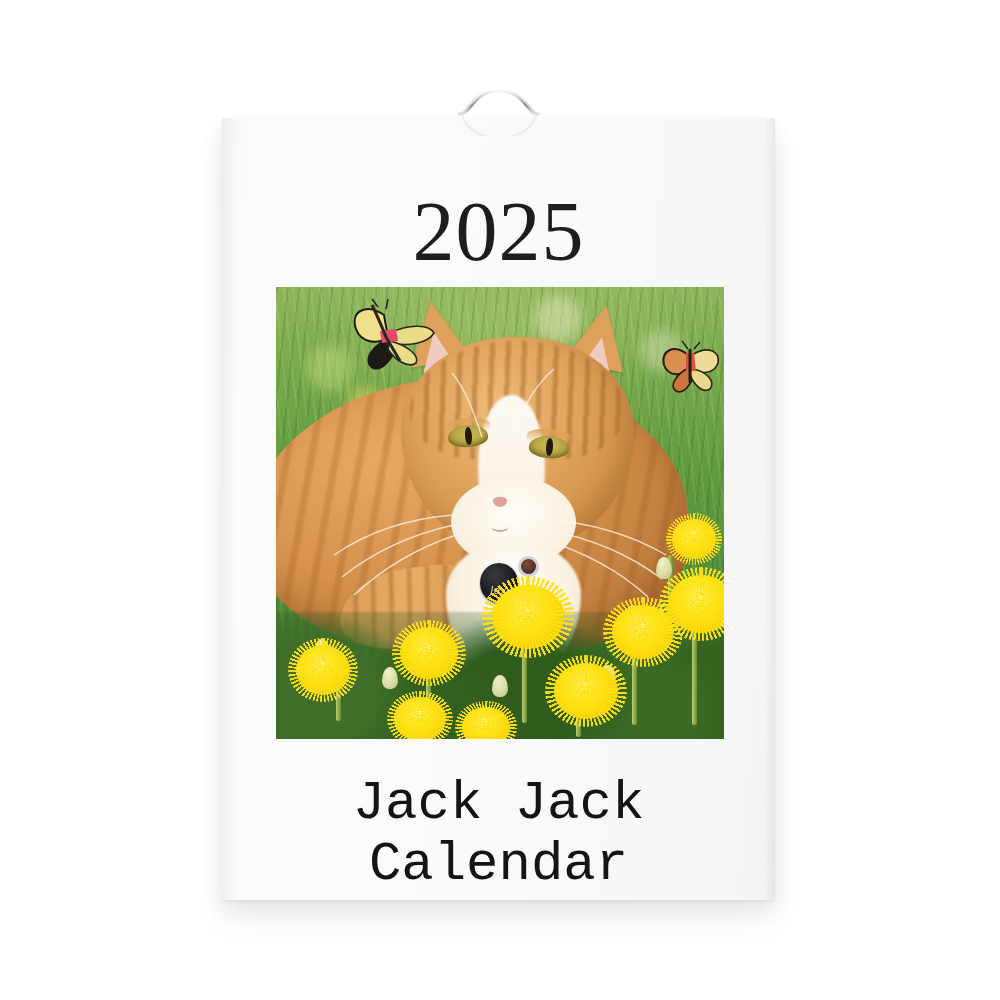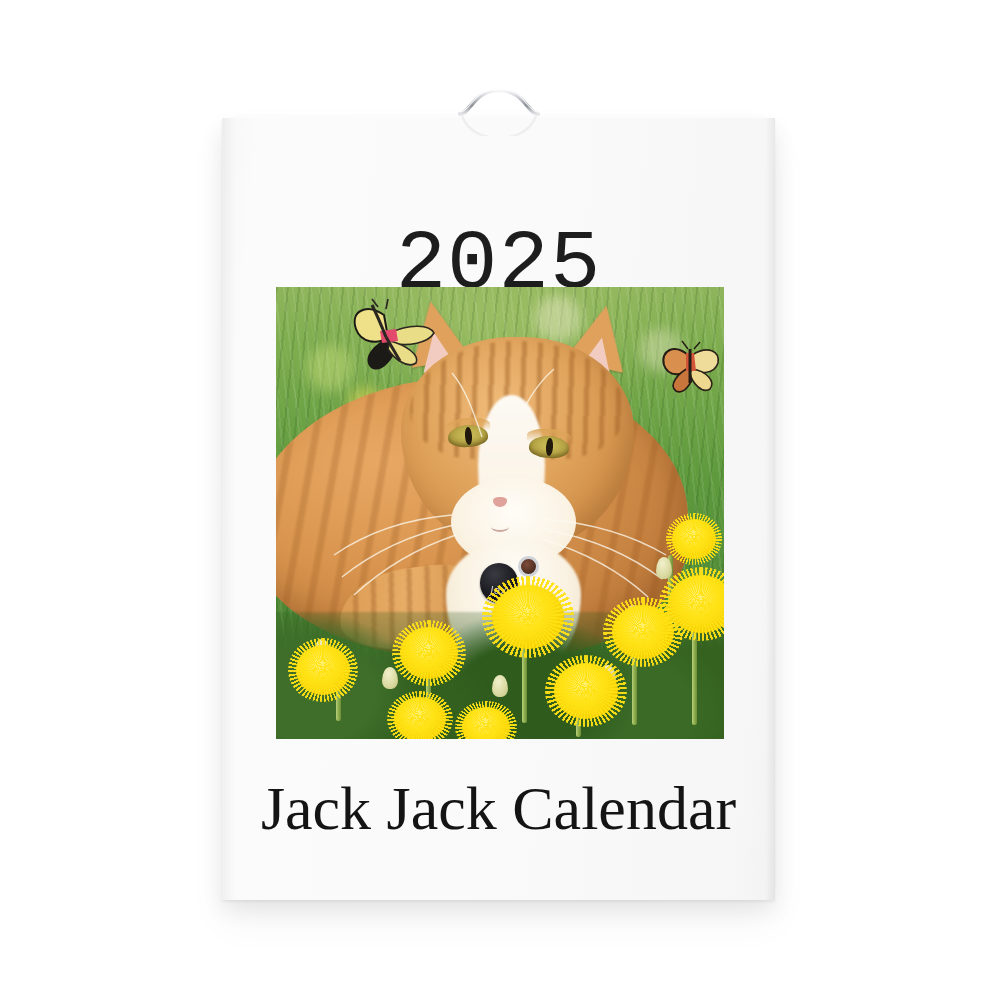--- a/index.html
+++ b/index.html
@@ -58,23 +58,22 @@
   .year-title {
     position: absolute;
     left: 0;
     right: 0;
     top: 72px;
     text-align: center;
     font-size: 84px;
     font-weight: 400;
     letter-spacing: 1px;
     color: #1d1d1d;
-    font-family: Liberation Mono, monospace;
+    font-family: Liberation Serif, serif;
     line-height: 1;
-    margin-top: 33px;
   }
 
   
   .photo-frame {
     position: absolute;
     left: 54px;
     top: 169px;
     width: 448px;
     height: 452px;
     background: #ffffff;
@@ -406,24 +405,24 @@
   
   .butterfly { position: absolute; }
 
   
   .caption {
     position: absolute;
     left: 0;
     right: 0;
     top: 655px;
     text-align: center;
-    font-size: 62px;
+    font-size: 54px;
     font-weight: 400;
     color: #141414;
-    font-family: Liberation Serif, serif;
+    font-family: Liberation Mono, monospace;
     letter-spacing: 0px;
   }
 
   
   .binding {
     position: absolute;
     left: 222px;
     top: 76px;
     width: 553px;
     height: 60px;

